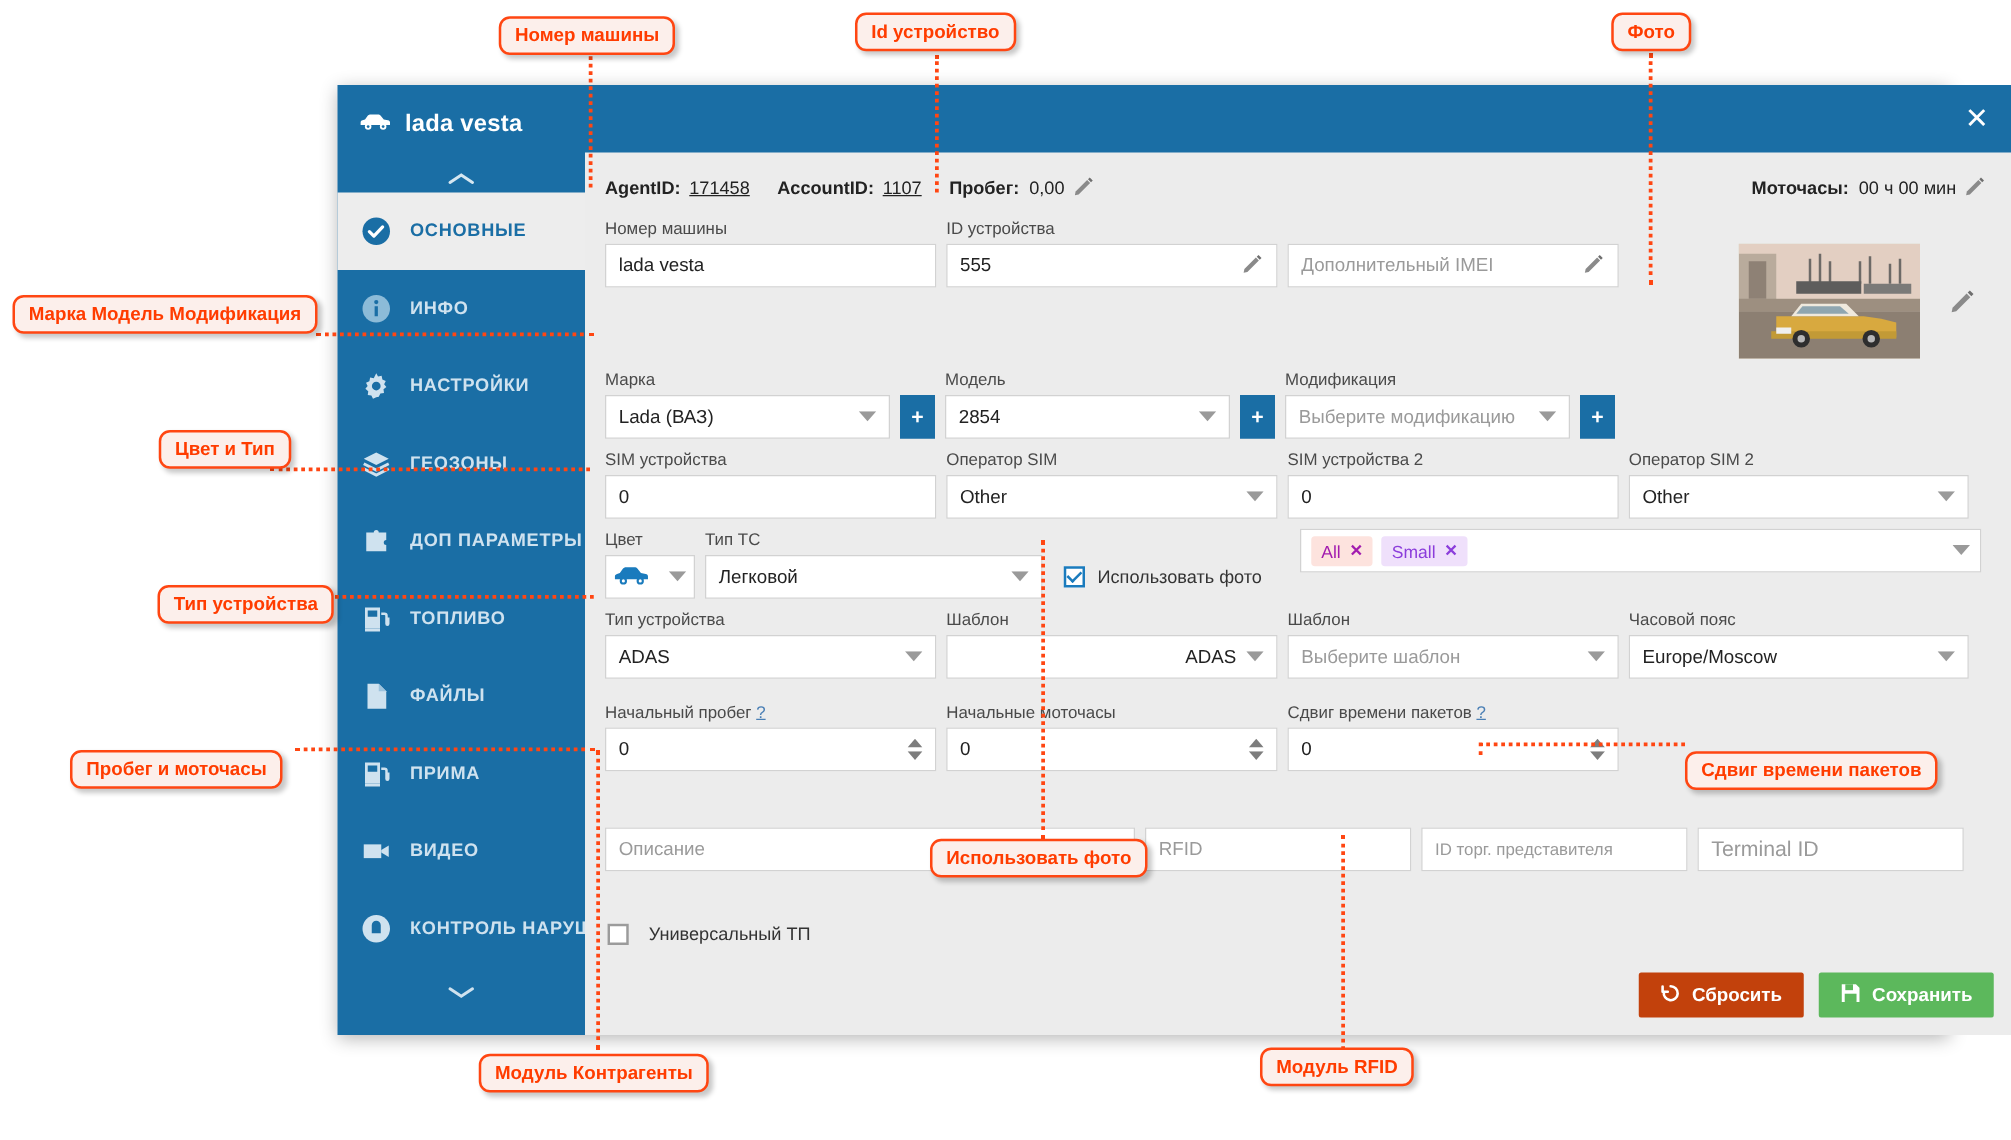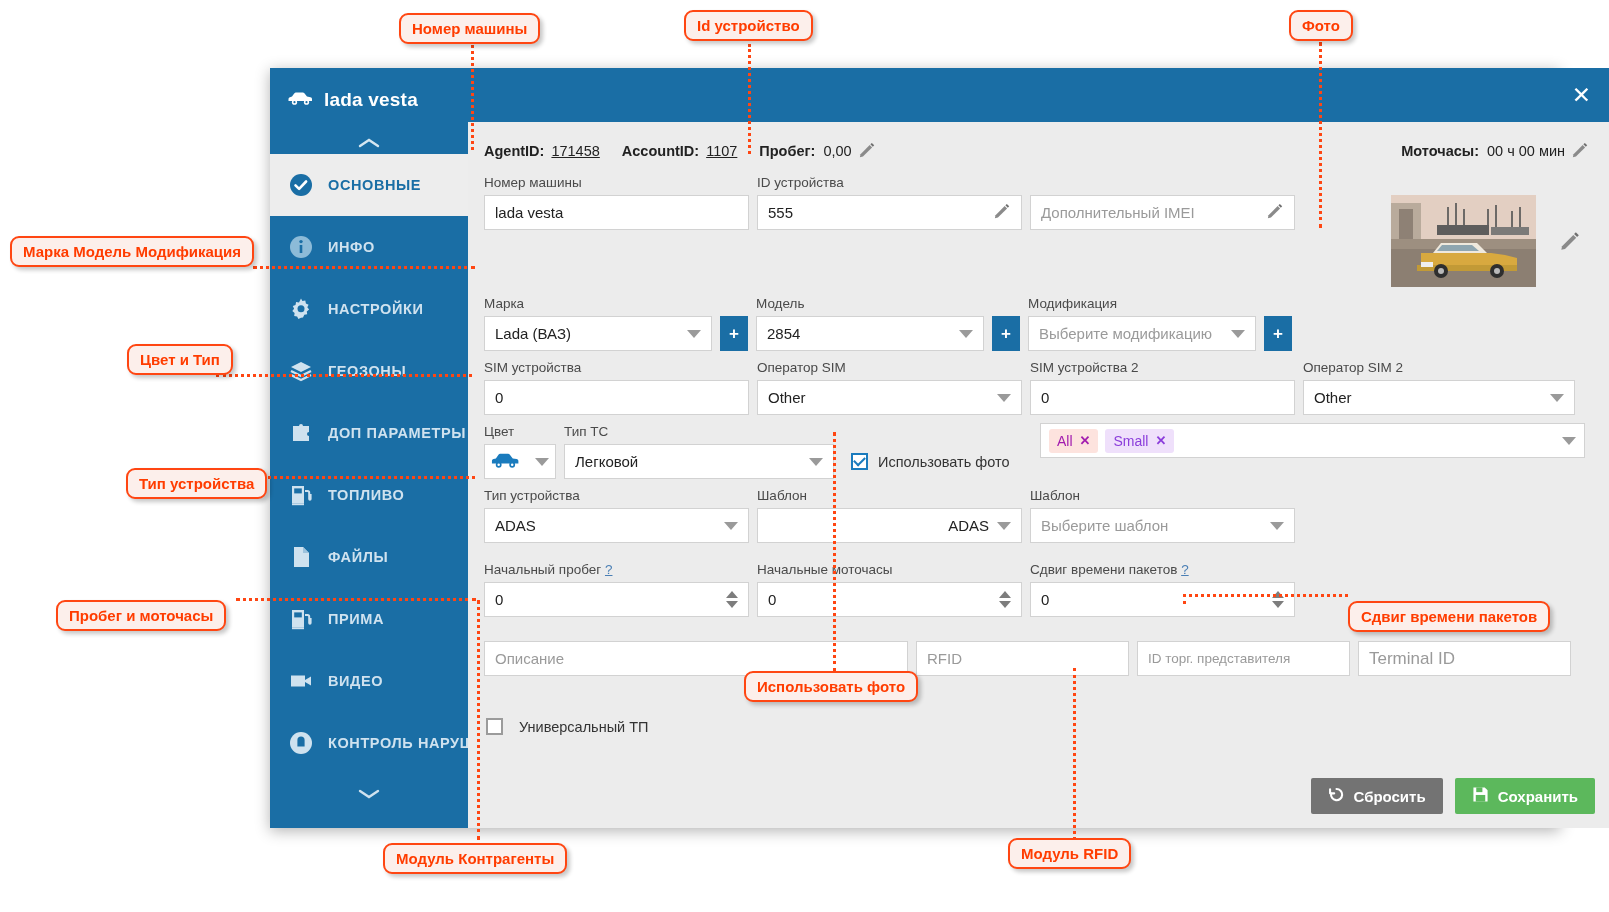--- a/index.html
+++ b/index.html
@@ -100,21 +100,21 @@
   .cbx.plain { border:2px solid #9b9b9b; }
 
   
   #photo {
     width:145px; height:92px; background:#d8cfc0; overflow:hidden; position:relative;
   }
 
   
   #footer { height:64px; display:flex; align-items:center; justify-content:flex-end; gap:12px; padding-right:16px; }
   .btn { height:36px; display:flex; align-items:center; gap:9px; padding:0 17px; color:#fff; font-size:15px; font-weight:bold; cursor:pointer; border-radius:2px; }
-  .btn.reset { background:#737373; }
+  .btn.reset { background:#c2410c; }
   .btn.save { background:#5cb85c; }
 
   
   .callout {
     position:absolute;
     background:#fcefeb;
     border:2.5px solid #ff4612;
     border-radius:9px;
     color:#ff3c00;
     font-weight:bold;
@@ -536,20 +536,31 @@
           <div class="lbl">Шаблон</div>
           <div class="inp ph">
             <span>Выберите шаблон</span>
             <span class="caret">
               <svg width="14" height="9" viewBox="0 0 14 9">
                   <path d="M0 0h14L7 8z" fill="#9a9a9a"></path>
                 </svg>
             </span>
           </div>
         </div>
+        <div class="fld" style="width:272px">
+          <div class="lbl">Часовой пояс</div>
+          <div class="inp">
+            <span>Europe/Moscow</span>
+            <span class="caret">
+              <svg width="14" height="9" viewBox="0 0 14 9">
+                  <path d="M0 0h14L7 8z" fill="#9a9a9a"></path>
+                </svg>
+            </span>
+          </div>
+        </div>
       </div>
 
       <div class="row" style="margin-top:18px">
         <div class="fld" style="width:265px">
           <div class="lbl">
             <span>Начальный пробег</span>
             <a>?</a>
           </div>
           <div class="inp">
             <span>0</span>
@@ -589,21 +600,21 @@
                   <path d="M0 7h12L6 0z" fill="#7d7d7d"></path>
                 </svg>
               <svg width="12" height="7" viewBox="0 0 12 7">
                   <path d="M0 0h12L6 7z" fill="#7d7d7d"></path>
                 </svg>
             </span>
           </div>
         </div>
       </div>
 
-      <div class="row" style="margin-top:24px">
+      <div class="row" style="margin-top:45px">
         <div class="inp ph" style="width:424px">
           <span>Описание</span>
         </div>
         <div class="inp ph" style="width:213px">
           <span>RFID</span>
         </div>
         <div class="inp ph" style="width:213px; font-size:13.5px">
           <span>ID торг. представителя</span>
         </div>
         <div class="inp ph" style="width:213px; font-size:17px">

